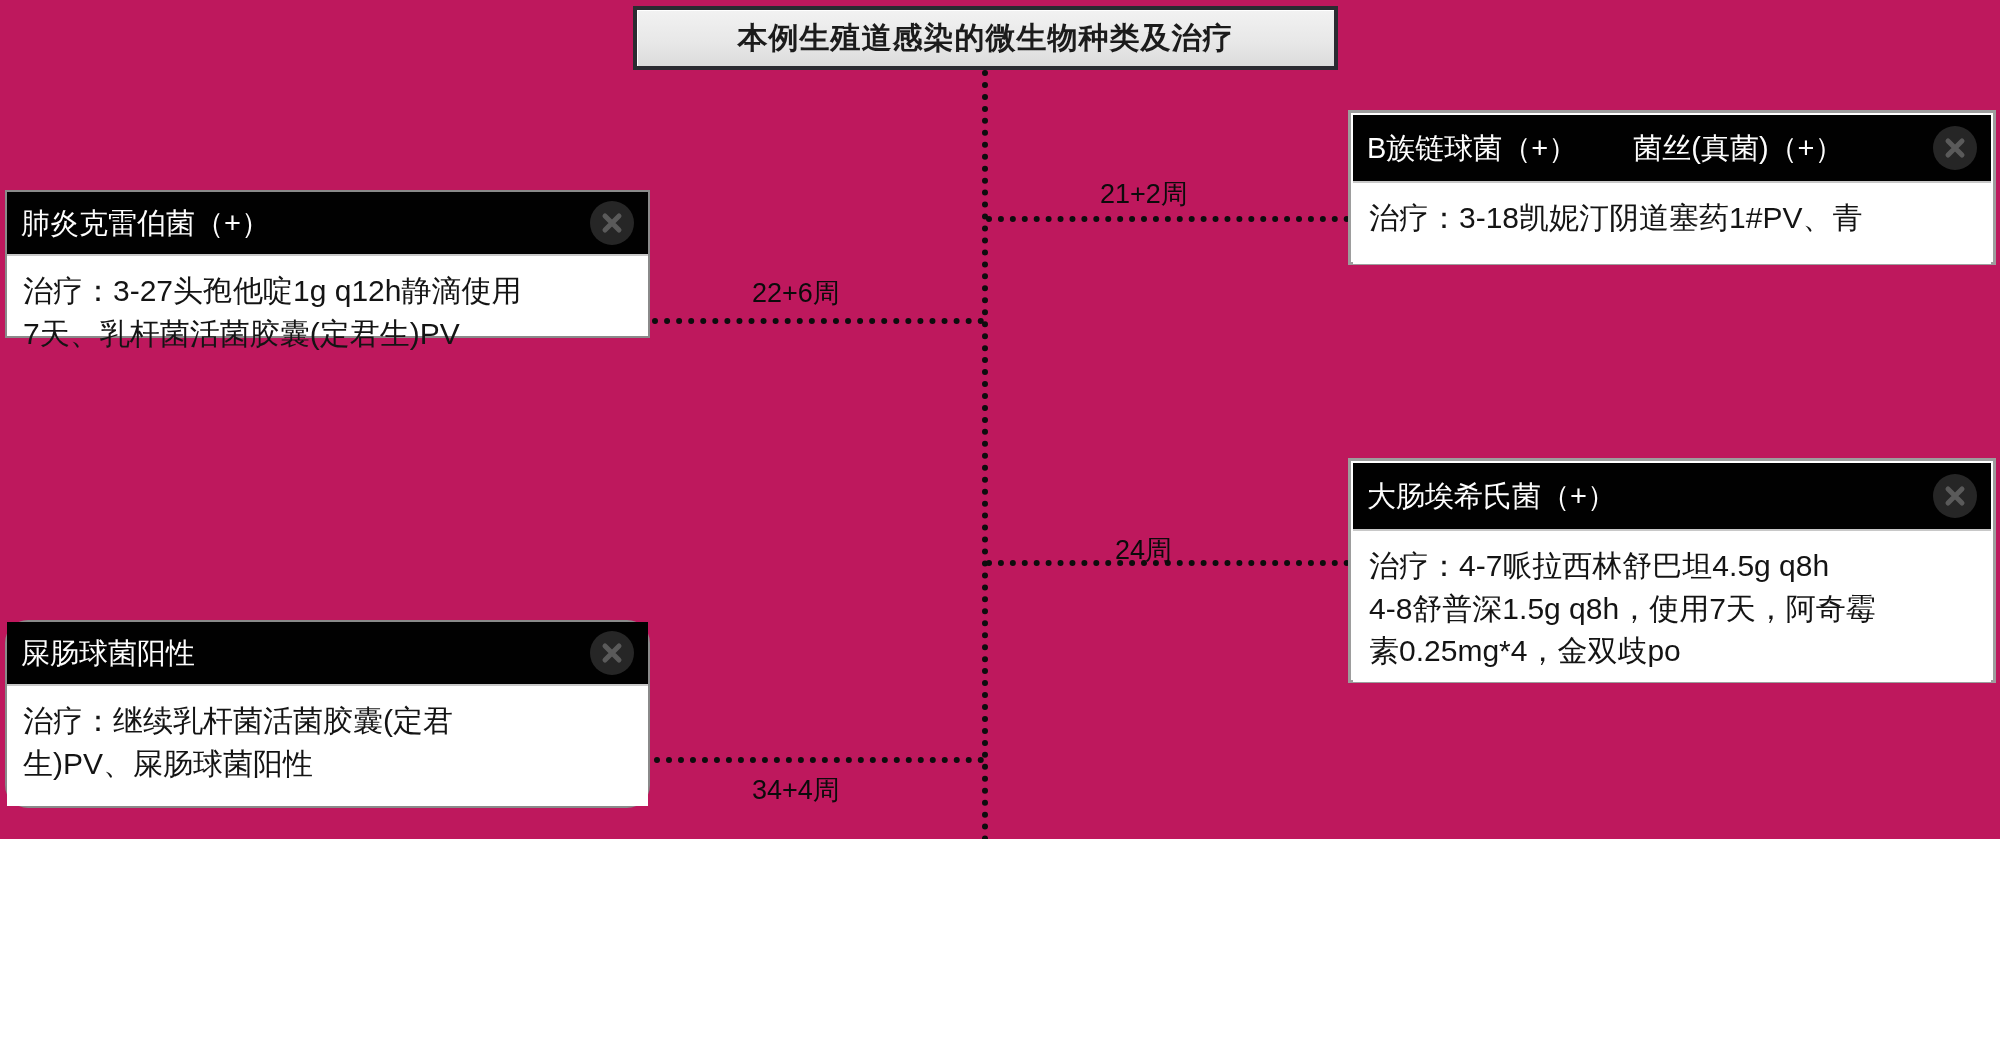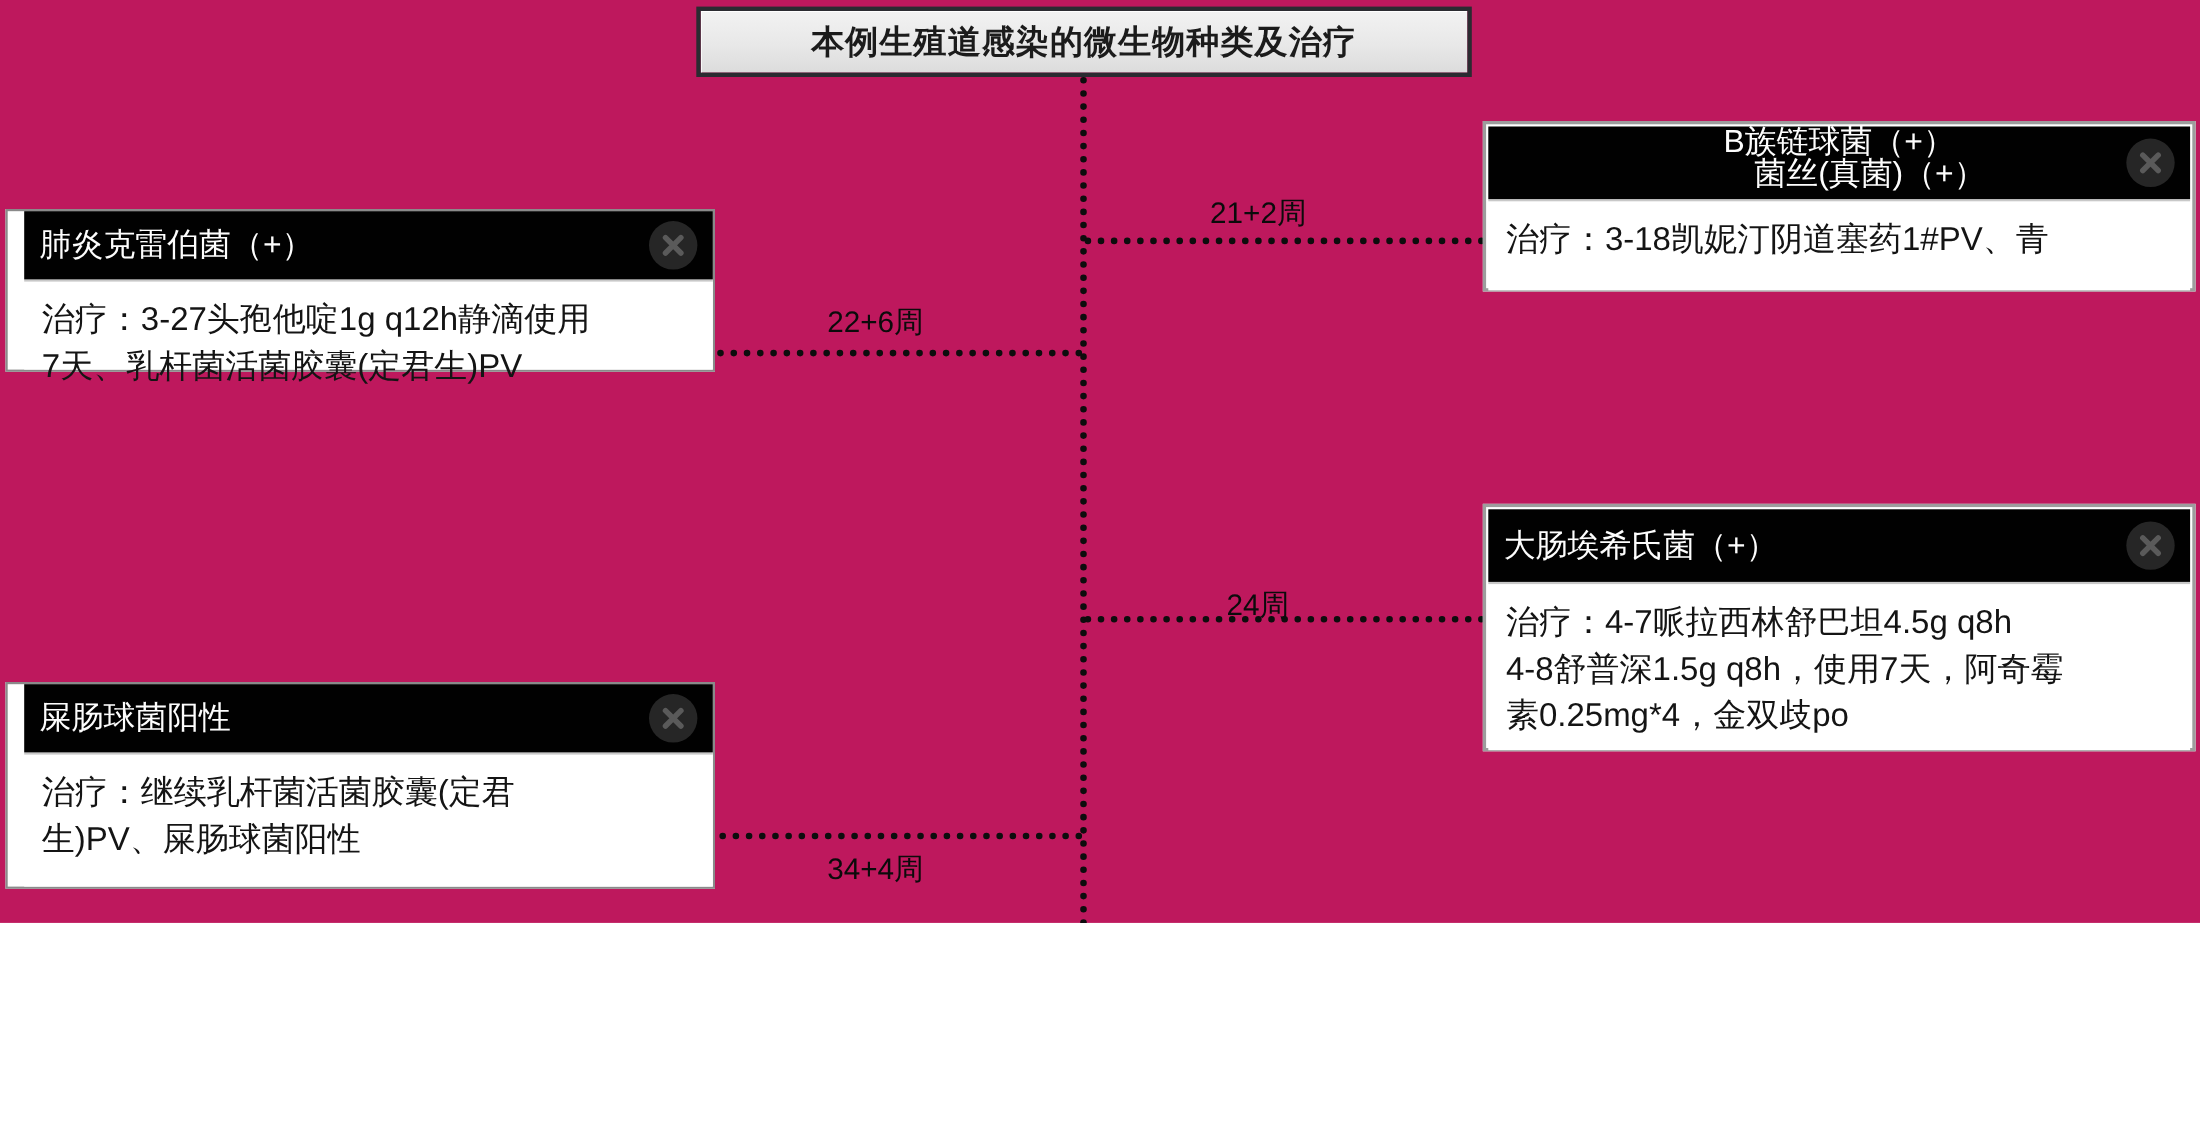--- a/index.html
+++ b/index.html
@@ -39,21 +39,20 @@
     color: #1b1b1b;
     letter-spacing: 1px;
     white-space: nowrap;
   }
 
   
   .card {
     position: absolute;
     box-sizing: border-box;
     background: #ffffff;
-    padding-left: 15px;
   }
   .card.gray-frame {
     border: 3px solid #9d9d9d;
     padding: 2px;
   }
   .card.dark-frame {
     border: 2px solid #8a8a8a;
   }
   .card-header {
     position: relative;
@@ -100,26 +99,26 @@
     color: #141414;
     line-height: 1.42;
     white-space: nowrap;
   }
 
   
   #card-klebsiella { left: 5px;    top: 190px; width: 645px;  height: 148px; }
   #card-klebsiella .card-header { height: 62px; }
   #card-klebsiella .card-body   { height: 82px; }
 
-  #card-enterococcus { left: 5px;  top: 620px; width: 645px;  height: 188px; }
+  #card-enterococcus { left: 5px;  top: 620px; width: 645px;  height: 188px; border-radius: 23px; }
   #card-enterococcus .card-header { height: 62px; }
   #card-enterococcus .card-body   { height: 122px; }
 
   #card-gbs { left: 1348px; top: 110px; width: 648px; height: 155px; }
-  #card-gbs .card-header { height: 66px; flex-direction: column; }
+  #card-gbs .card-header { height: 66px; }
   #card-gbs .card-body   { height: 83px; }
 
   #card-ecoli { left: 1348px; top: 458px; width: 648px; height: 225px; }
   #card-ecoli .card-header { height: 66px; }
   #card-ecoli .card-body   { height: 153px; }
 
   
   .outcome-box {
     position: absolute;
     left: 790px;

